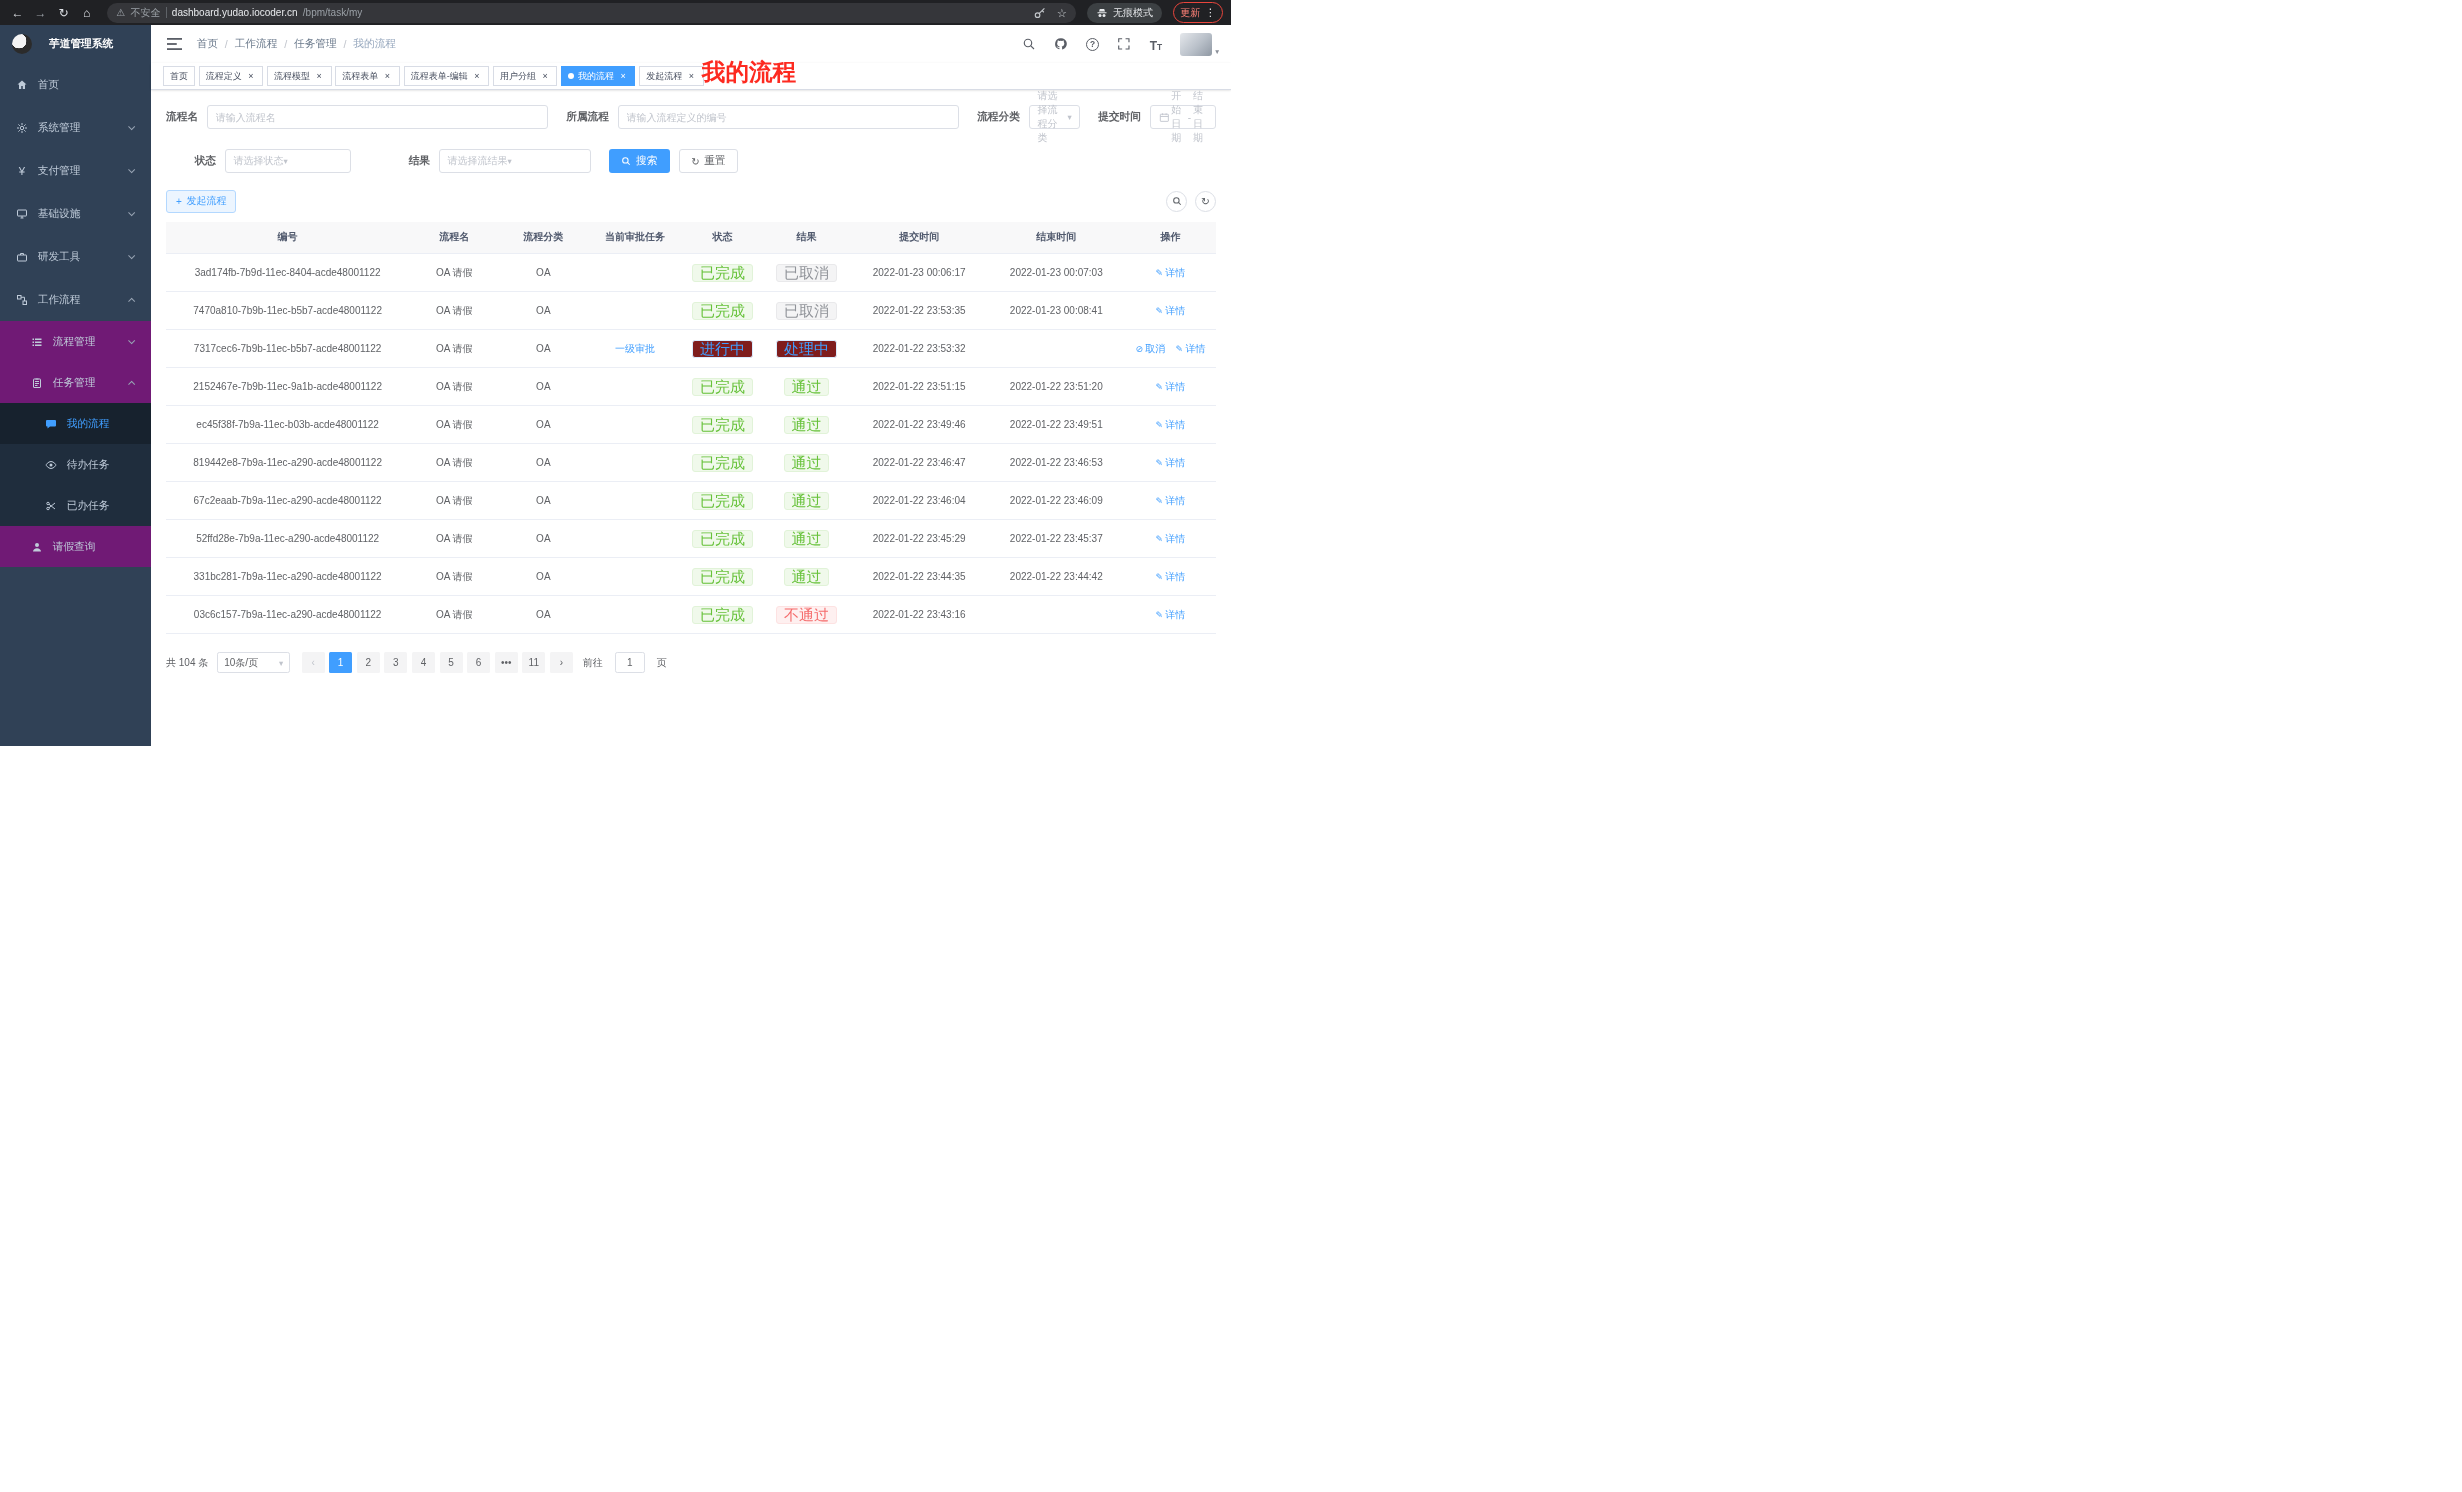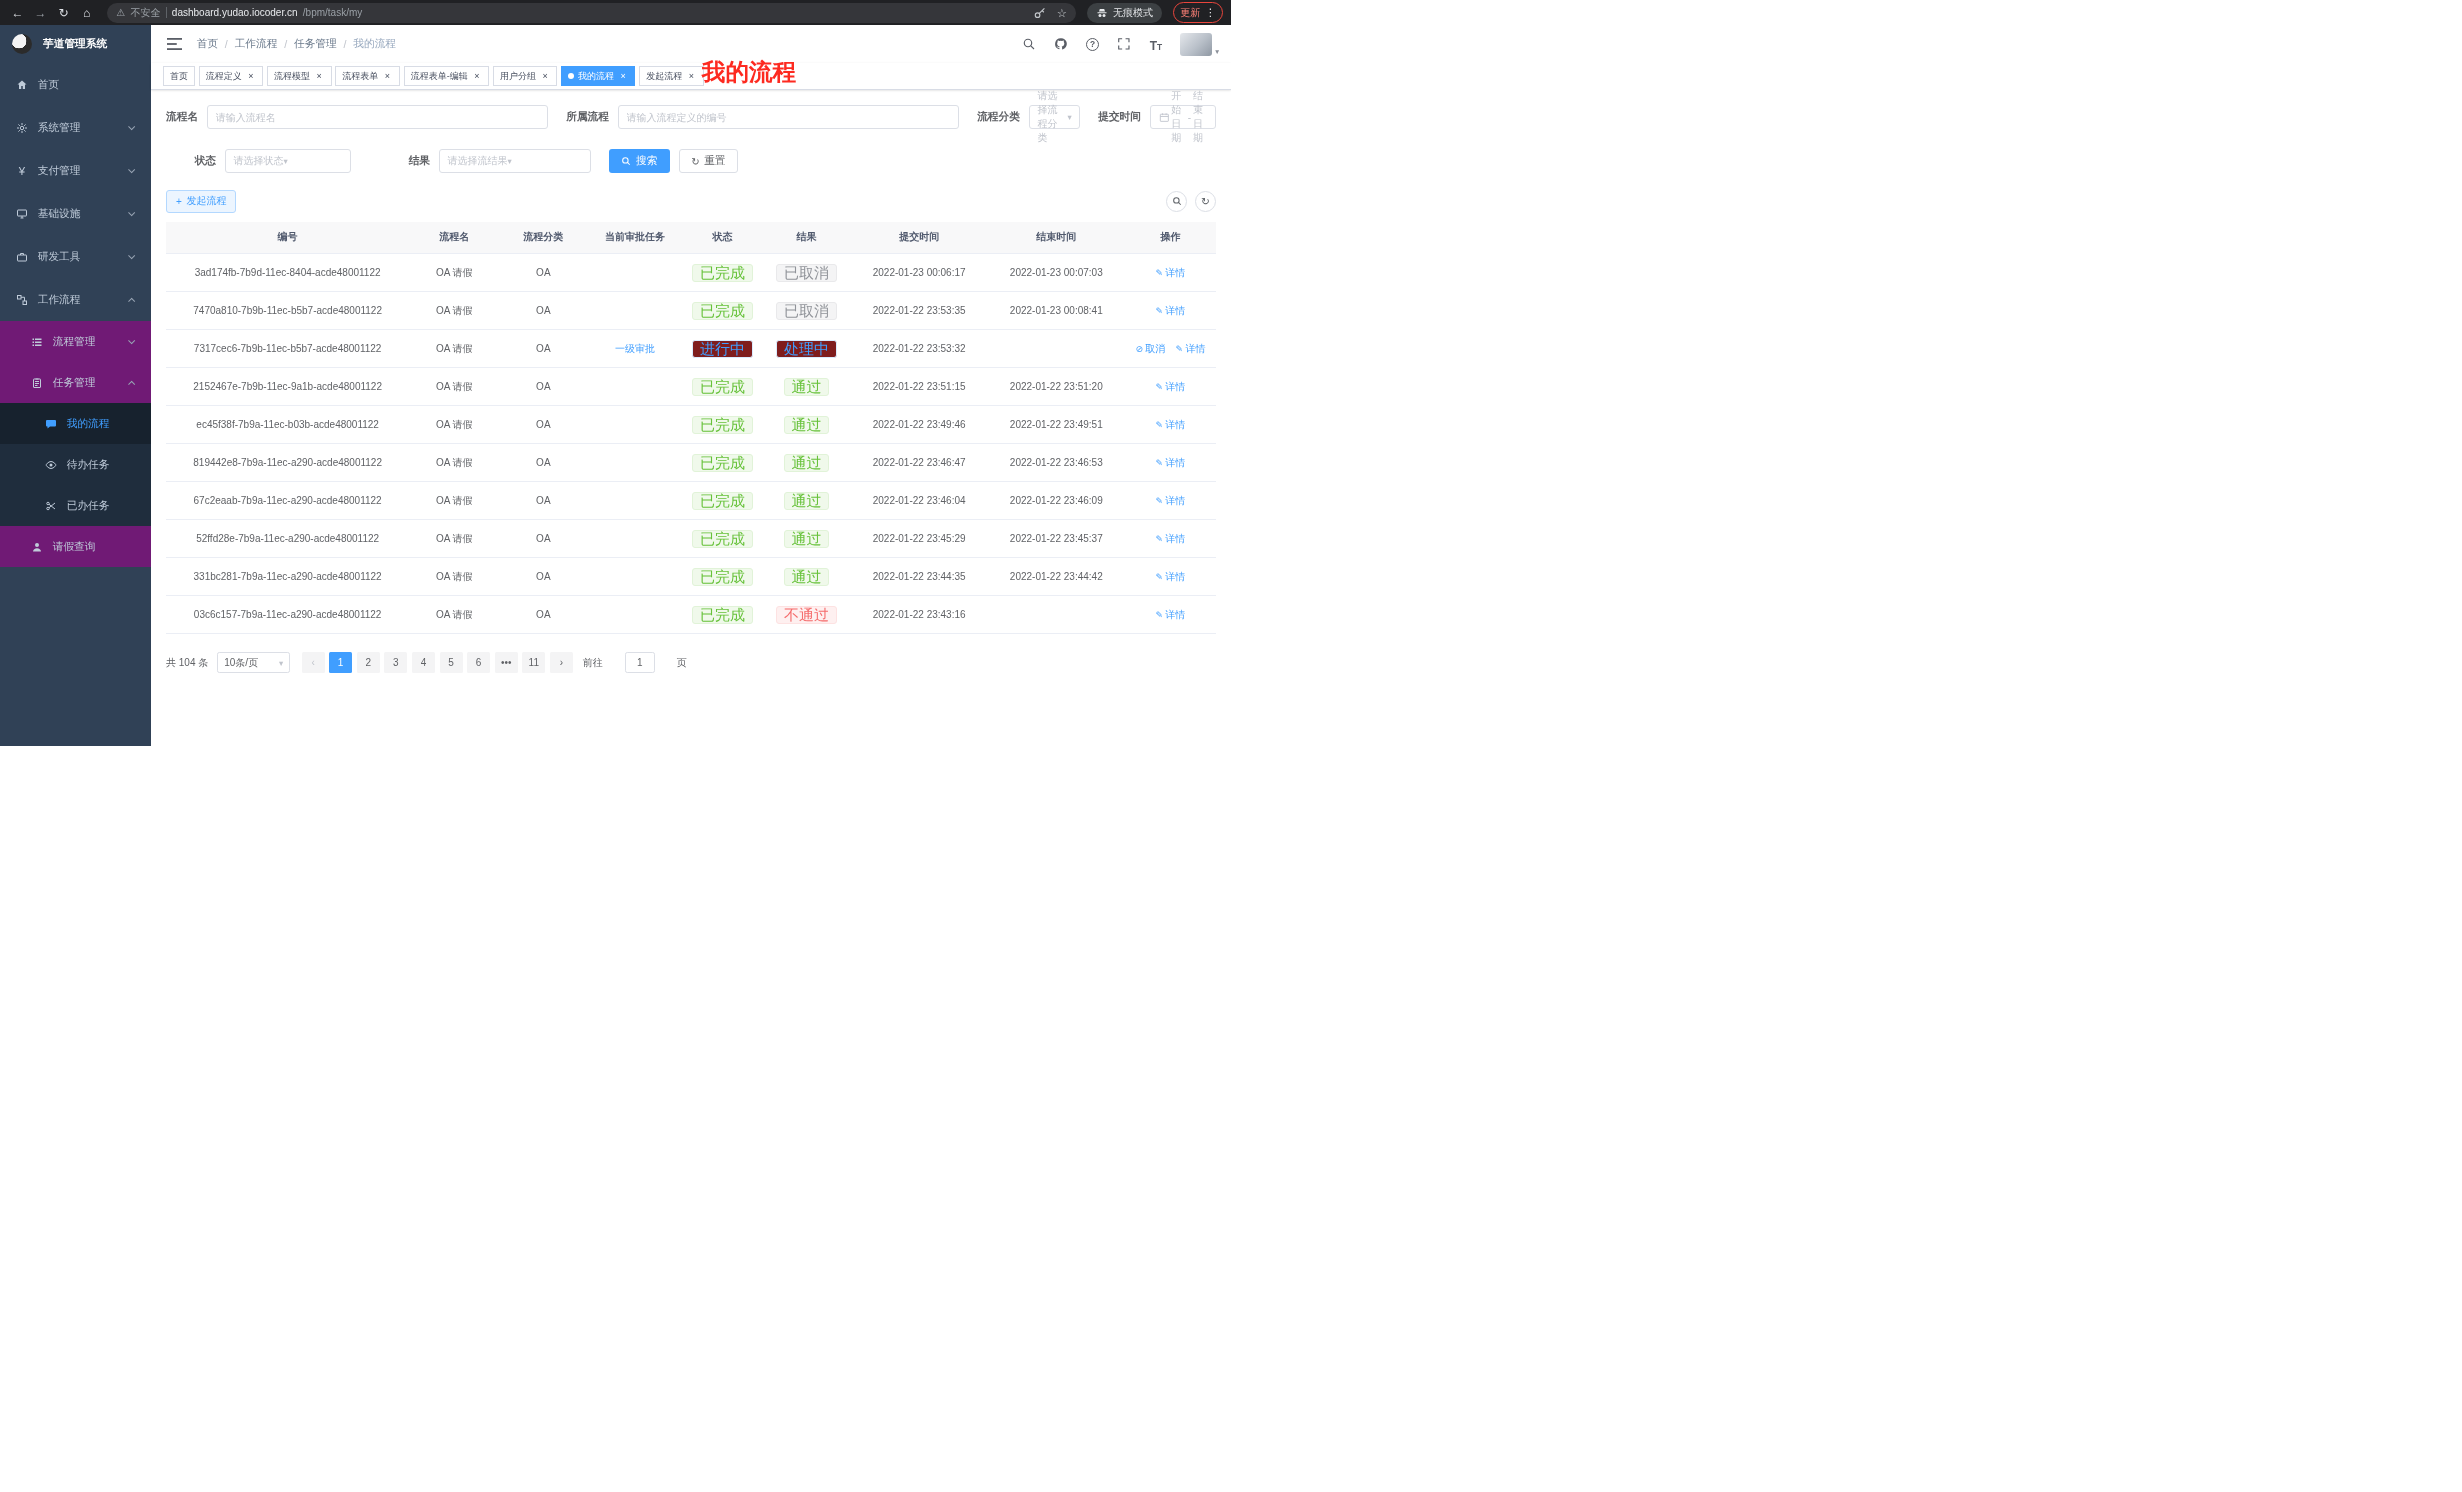--- a/index.html
+++ b/index.html
@@ -24,21 +24,21 @@
   .chip-update .upd-txt{color:#ff8177;font-size:10px}
   .chip-update .dots{color:#e8eaed;font-size:10.7px}
   .w-icon{color:#9aa0a6}
 
   
   .app{display:flex;height:721px}
   .sidebar{width:151px;background:#304156;color:#bfcbd9;font-size:10.7px;flex:0 0 auto;display:flex;flex-direction:column}
   .main{flex:1;display:flex;flex-direction:column;min-width:0;background:#fff}
 
   
-  .logo-row{height:38px;display:flex;align-items:center;padding-left:12px;gap:11px}
+  .logo-row{height:38px;display:flex;align-items:center;padding-left:12px;gap:17px}
   .logo-img{width:20px;height:20px;border-radius:50%;background:radial-gradient(circle at 35% 35%,#f4f4f4 0 40%,#2b2b2b 41% 100%);flex:0 0 auto}
   .logo-title{color:#fff;font-weight:700;font-size:10.7px;white-space:nowrap}
   .menu{flex:1;overflow:hidden}
   .m-item{height:43px;display:flex;align-items:center;padding-left:15px;gap:9px;position:relative;cursor:pointer;white-space:nowrap}
   .m-sub{background:#701a75;height:41px;padding-left:30px}
   .m-sub2{background:#1f2d3d;height:41px;padding-left:44px}
   .m-item.active{color:#409eff;background:#17222e}
   .s-ico{width:13.7px;height:13.7px;display:flex;align-items:center;justify-content:center;font-size:11.4px;flex:0 0 auto;font-style:normal}
   .s-ico svg{width:12px;height:12px}
   .arr{width:5.3px;height:5.3px;border-right:1.1px solid #97a3b3;border-bottom:1.1px solid #97a3b3;
@@ -121,21 +121,21 @@
   
   .pagination{display:flex;align-items:center;margin-top:18px;font-size:10px;color:#606266}
   .pg-total{margin-right:9px}
   .pg-size{width:73px;height:21px;border:0.8px solid #dcdfe6;border-radius:2.3px;display:flex;align-items:center;
            justify-content:space-between;padding:0 6px;cursor:pointer;margin-right:9px}
   .pg-size .caret{color:#c0c4cc;font-size:8.4px}
   .pg-btn{min-width:23px;height:21px;background:#f4f4f5;border-radius:1.5px;display:flex;align-items:center;justify-content:center;
           margin:0 2.3px;cursor:pointer;padding:0 3px;font-size:10px;color:#606266}
   .pg-btn.disabled{color:#c0c4cc;cursor:default}
   .pg-btn.active{background:#409eff;color:#fff;cursor:default}
-  .pg-goto{display:flex;align-items:center;gap:22px;margin-left:7.6px}
+  .pg-goto{display:flex;align-items:center;gap:12px;margin-left:7.6px}
   .pg-input{width:30px;height:21px;border:0.8px solid #dcdfe6;border-radius:2.3px;text-align:center;font-size:10px;color:#606266;outline:none}
 </style>
 </head>
 <body>
 
 <div class="chrome">
   <div class="nav-btn">←</div>
   <div class="nav-btn dim">→</div>
   <div class="nav-btn">↻</div>
   <div class="nav-btn">⌂</div>

